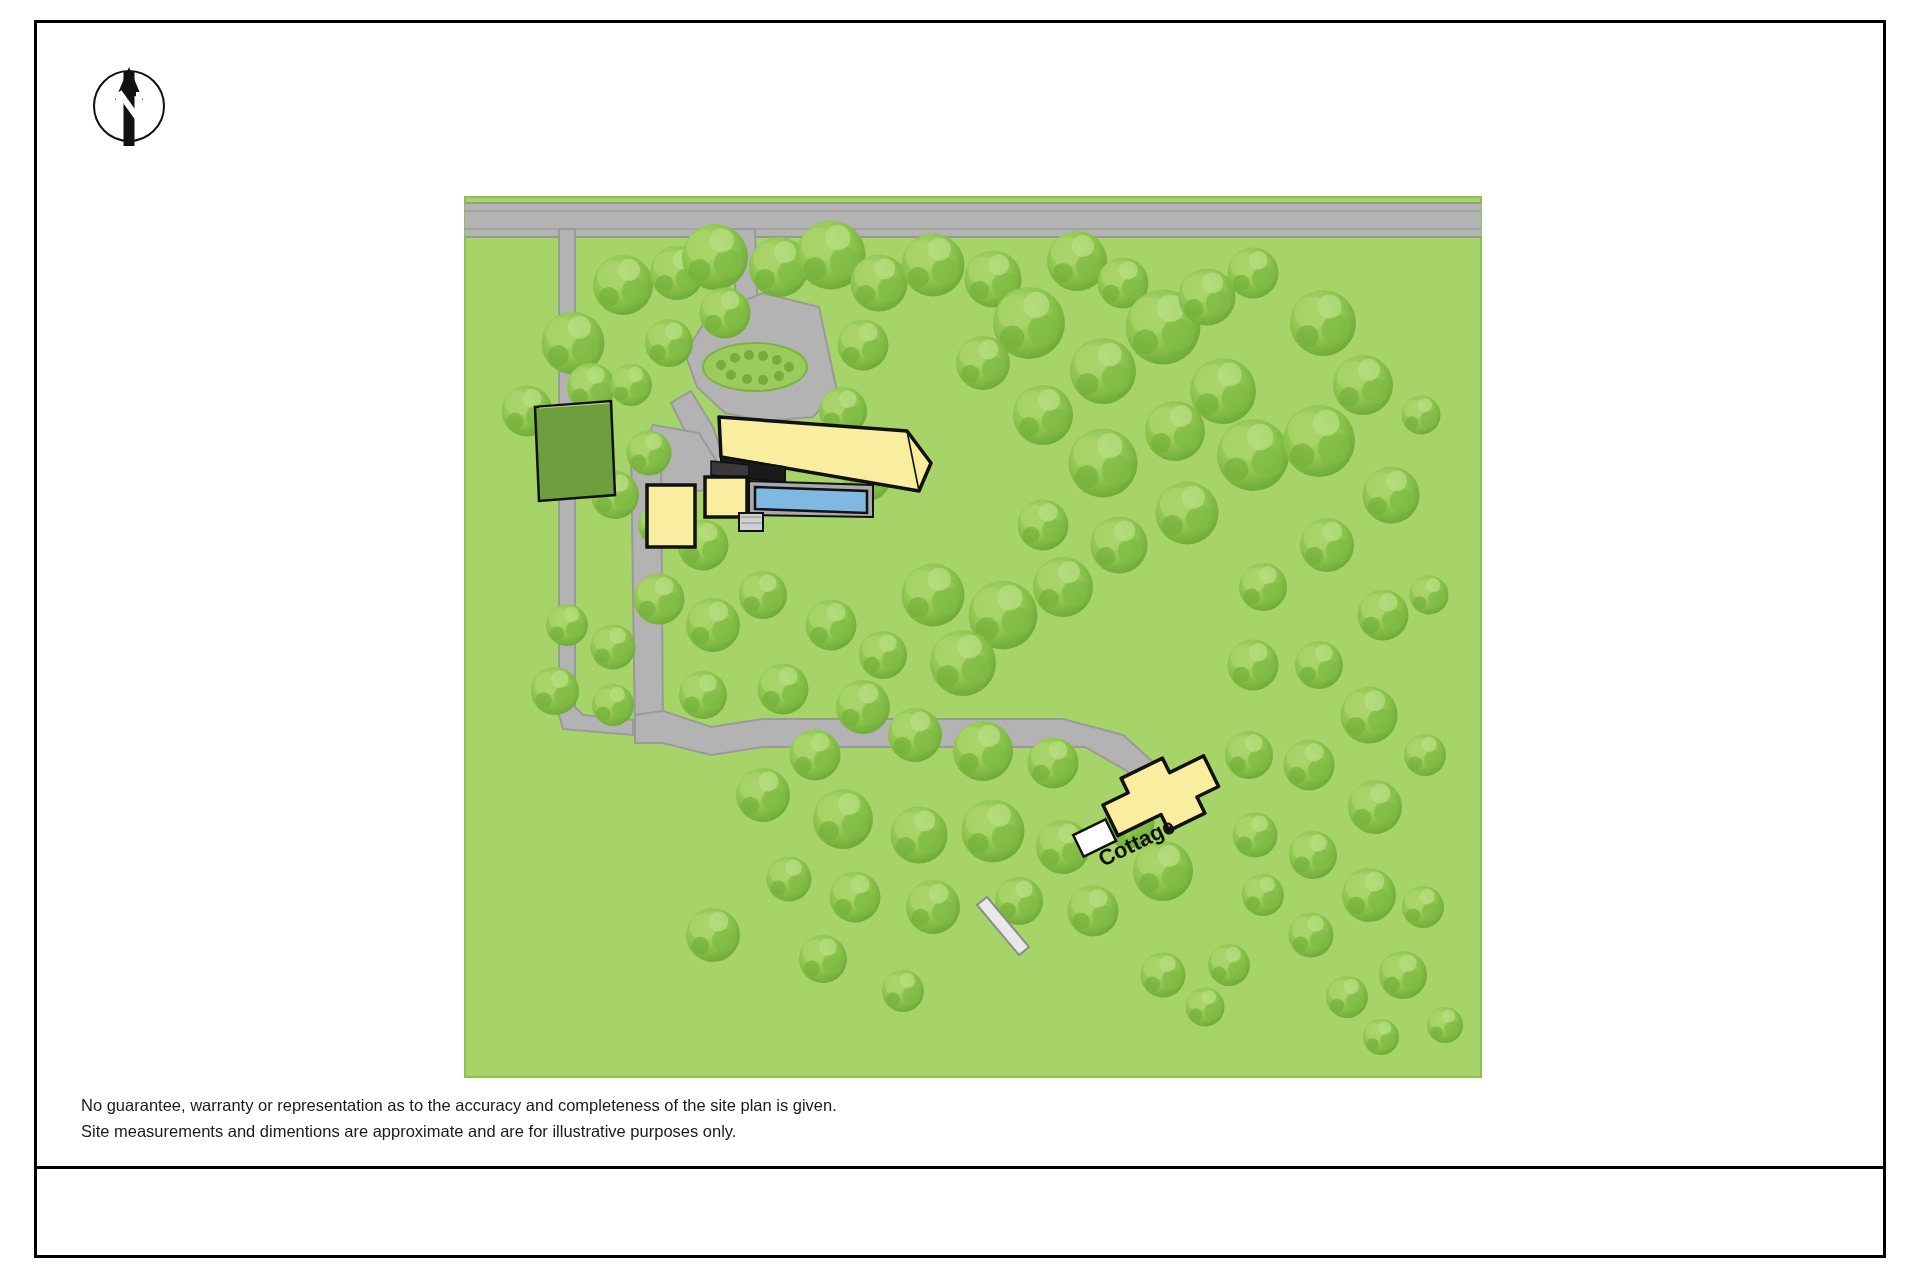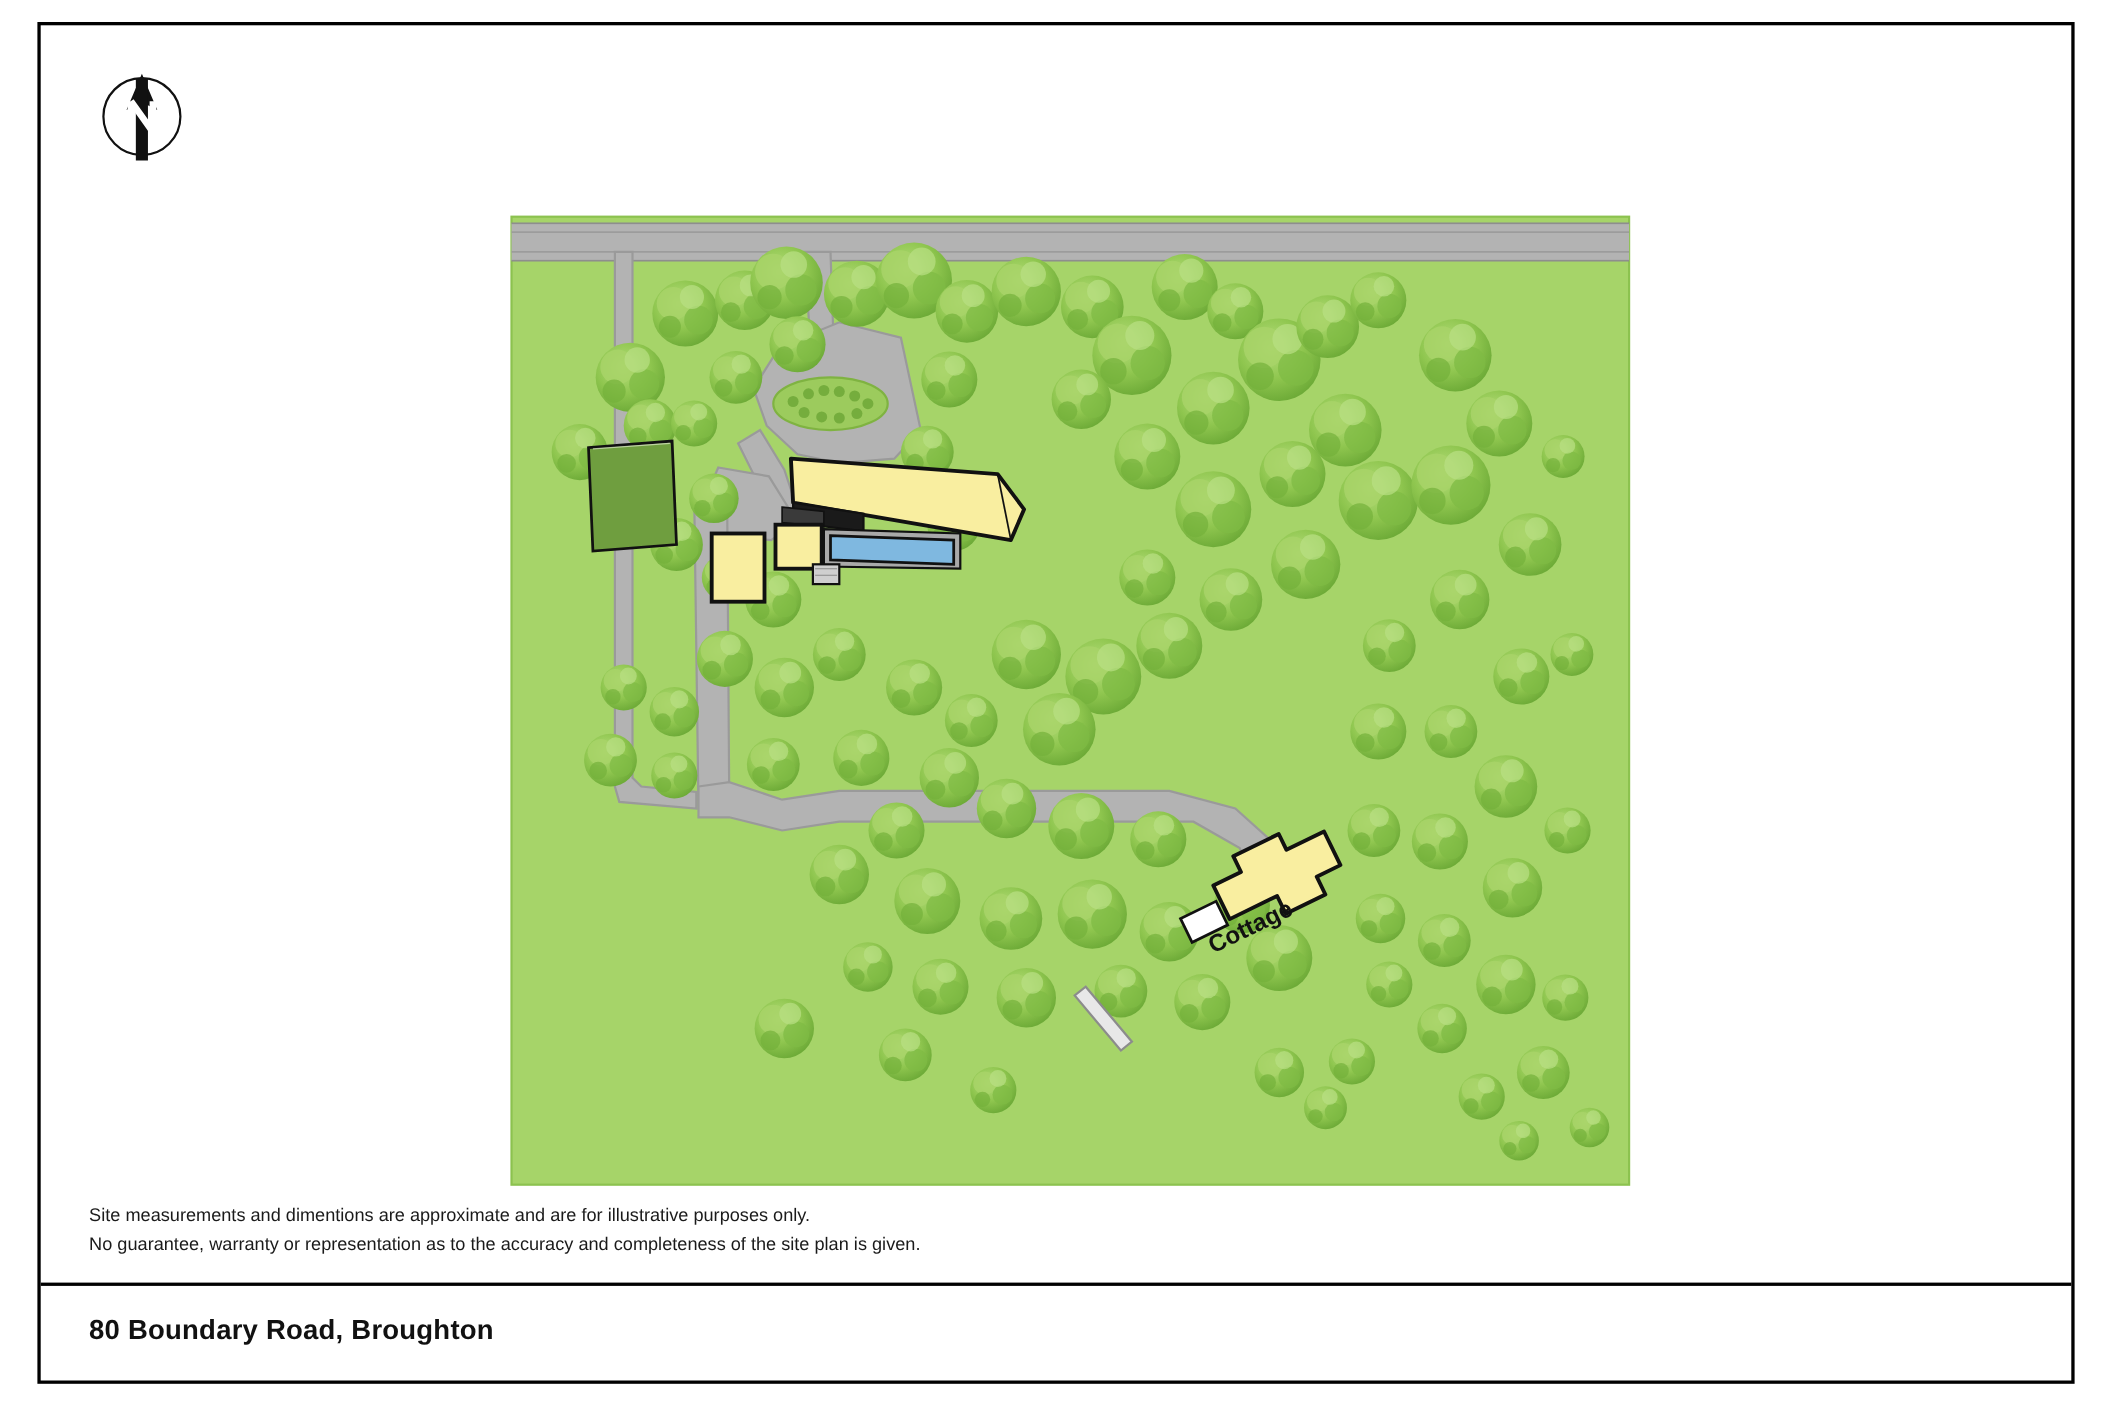--- a/index.html
+++ b/index.html
@@ -315,20 +315,19 @@
 
         <g>
           <path d="M524 702 L566 752 L556 760 L514 710 Z" fill="#e8e8e8" stroke="#8c8c8c" stroke-width="2"></path>
         </g>
 
       </g>
     </svg>
   </div>
 
   <div id="disclaimer">
+    <div>No guarantee, warranty or representation as to the accuracy and completeness of the site plan is given.</div>
     <div>Site measurements and dimentions are approximate and are for illustrative purposes only.</div>
-    <div>No guarantee, warranty or representation as to the accuracy and completeness of the site plan is given.</div>
   </div>
 
   <div id="footer-divider"></div>
-  <div id="footer-title">80 Boundary Road, Broughton</div>
 
 </div>
 
 </body></html>

